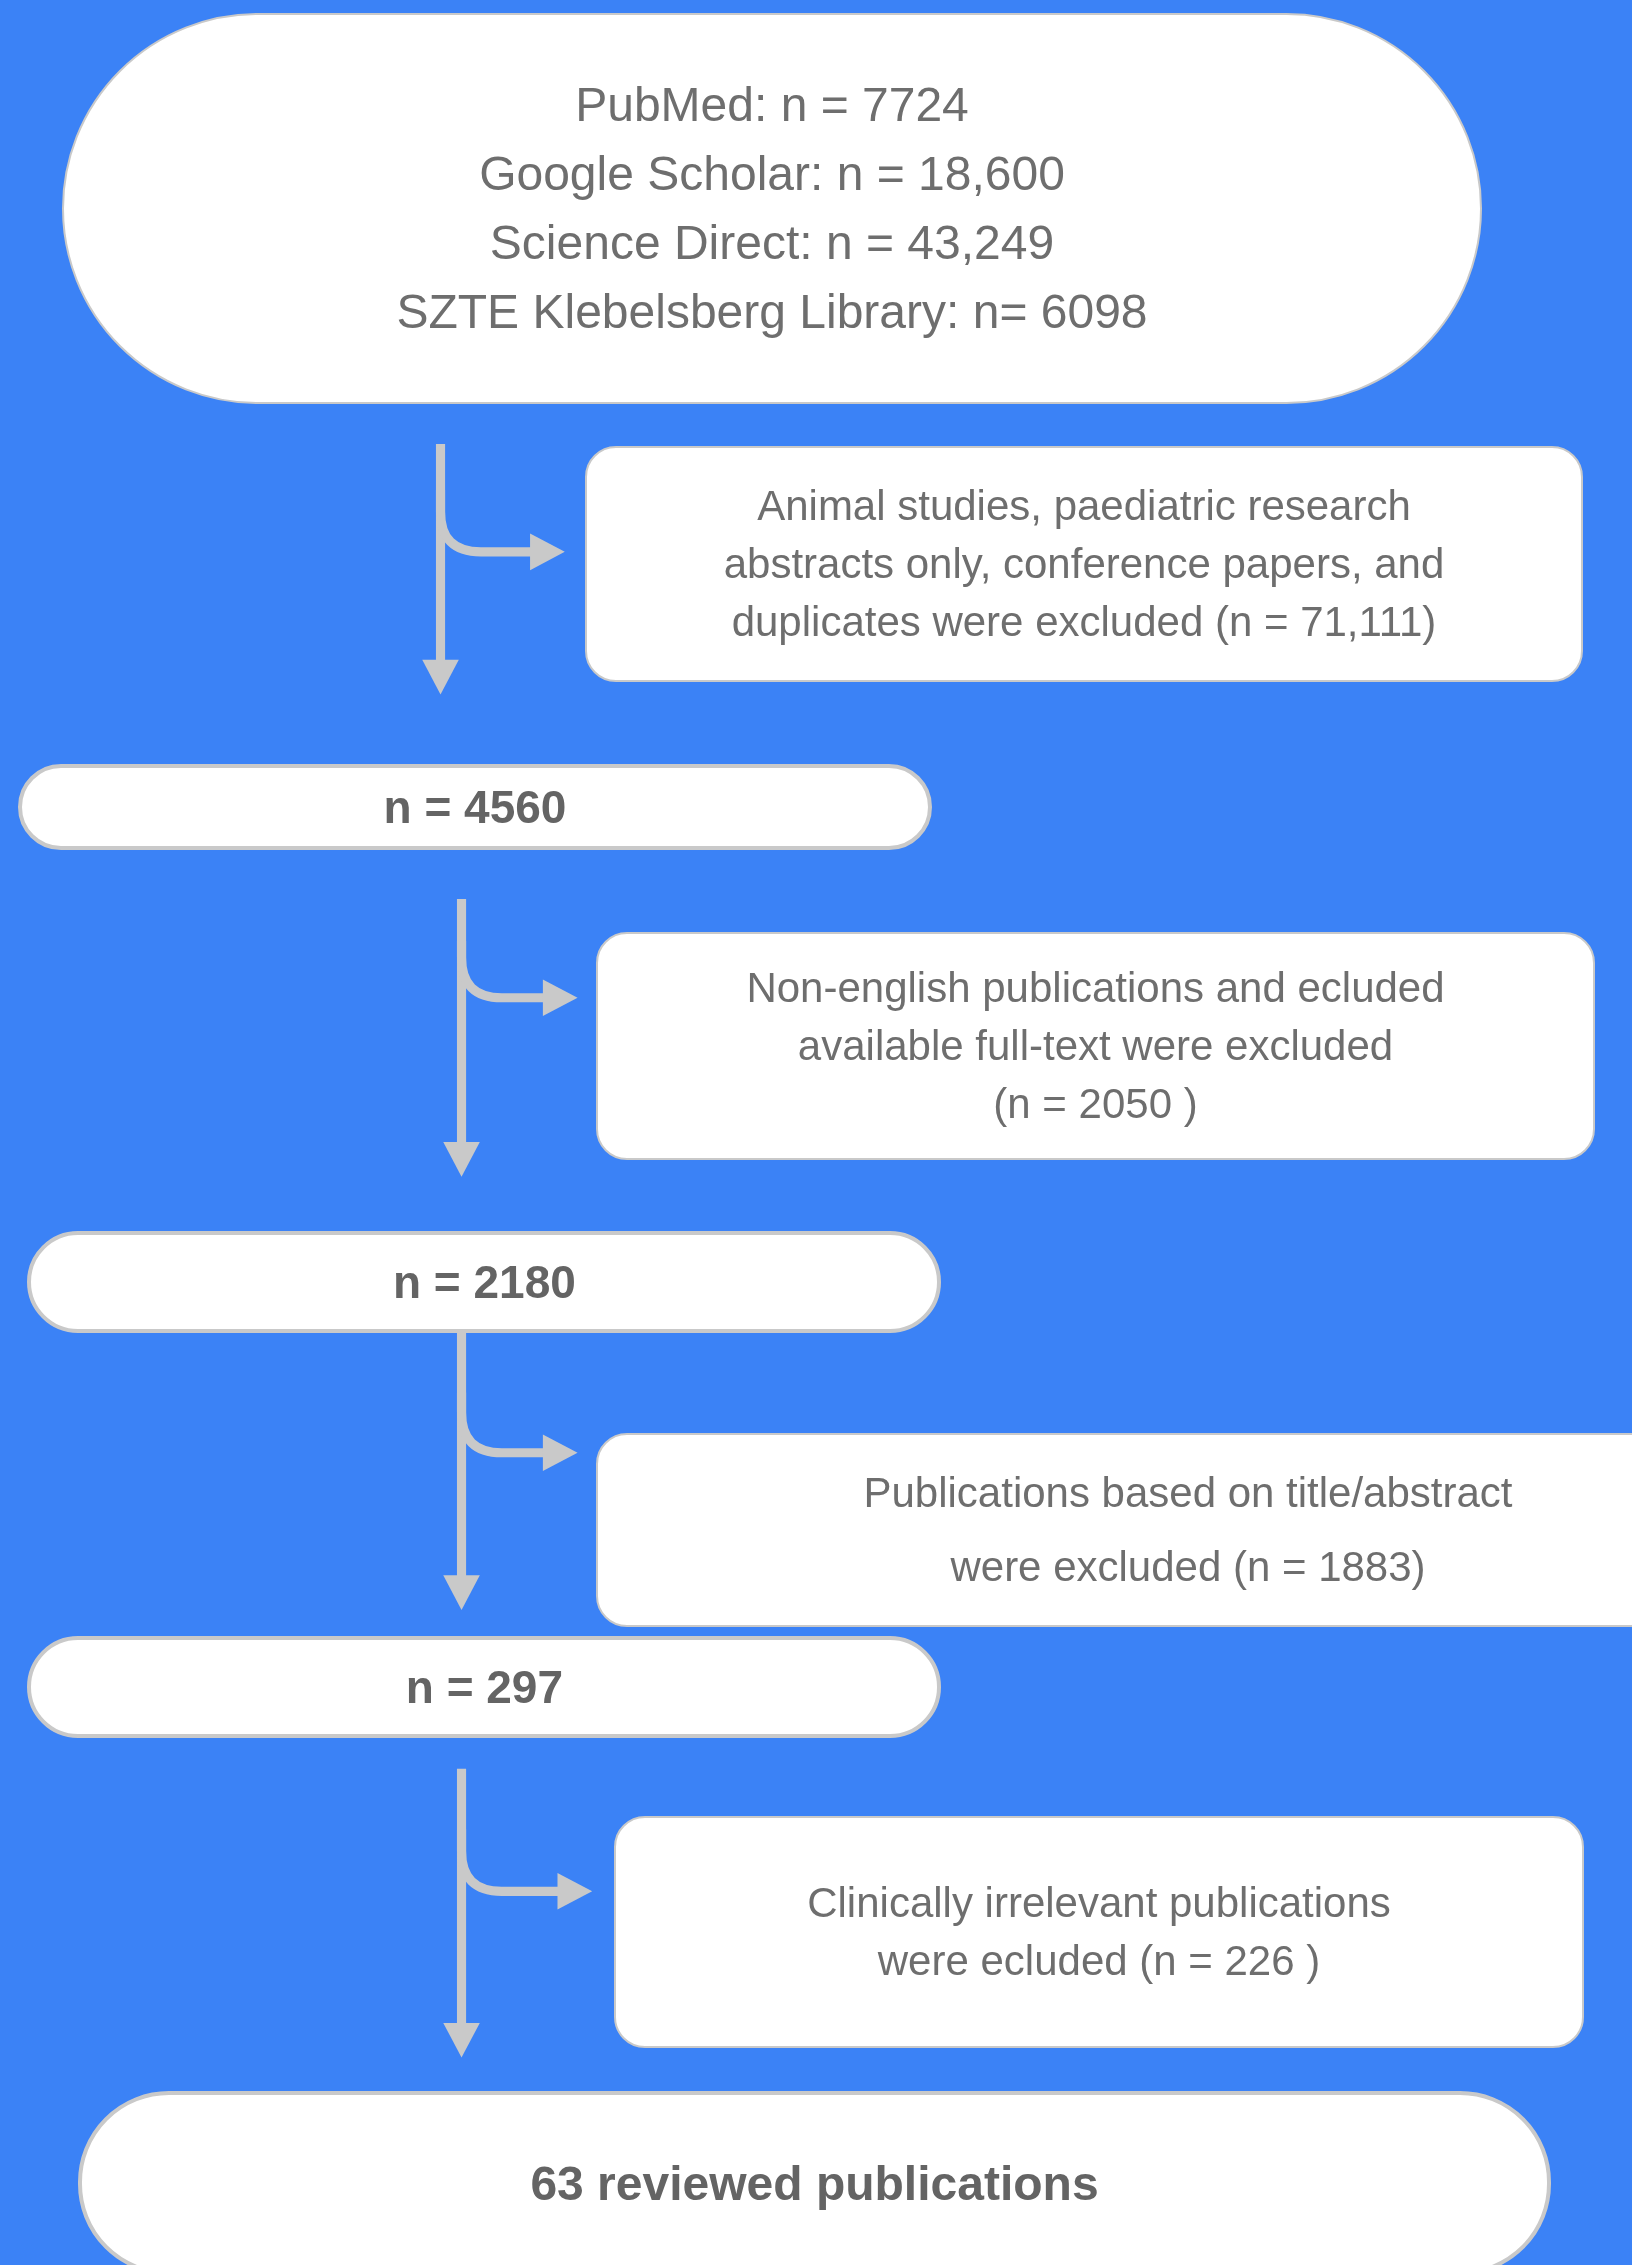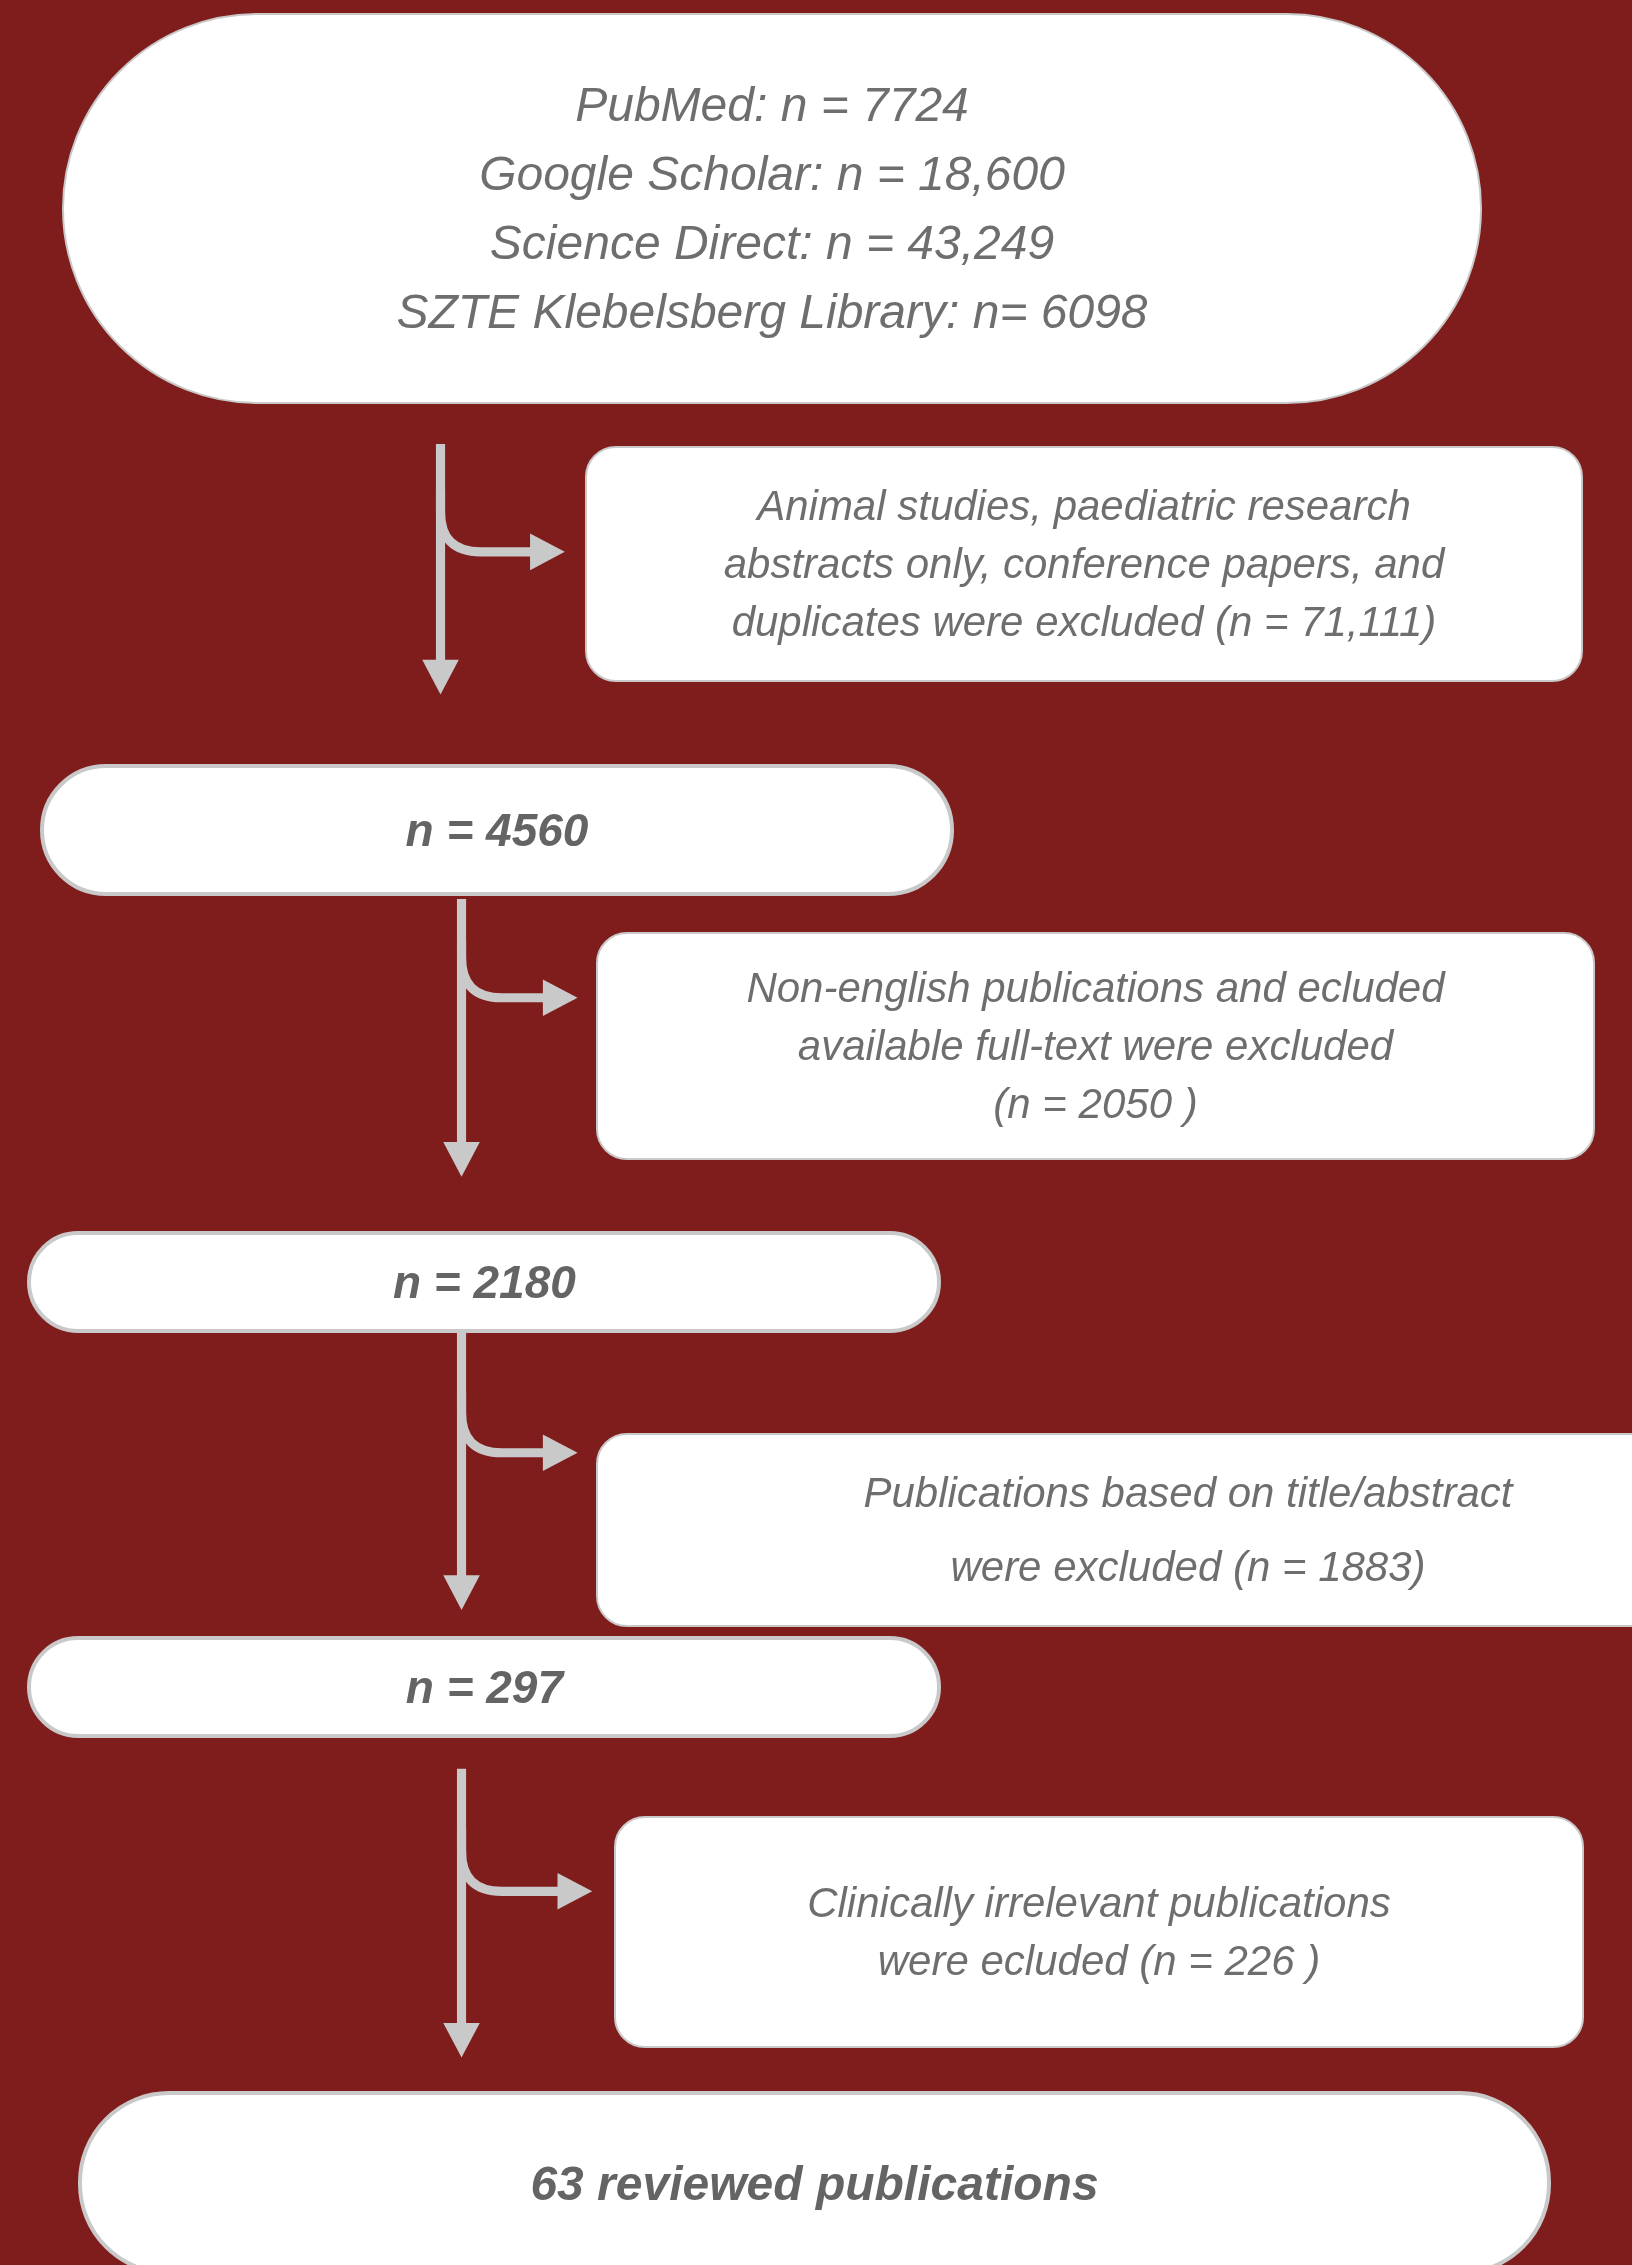--- a/index.html
+++ b/index.html
@@ -3,23 +3,22 @@
 <meta charset="utf-8">
 <style>
   * { margin: 0; padding: 0; box-sizing: border-box; }
   html, body { background: #ffffff; }
   body { font-family: "Liberation Sans", sans-serif; }
 
   .canvas {
     position: relative;
     width: 1633px;
     height: 2265px;
-    background: #7f1d1d;
+    background: #3b82f6;
     overflow: hidden;
-    font-style: italic;
   }
 
   .arrows {
     position: absolute;
     left: 0; top: 0;
     width: 1633px; height: 2265px;
     pointer-events: none;
   }
   .arrows path {
     fill: none;
@@ -64,21 +63,21 @@
   .excl-3 { left: 596px; top: 1433px; width: 1184px; height: 194px; gap: 16px; }
   .excl-4 { left: 614px; top: 1816px; width: 970px; height: 232px; }
 
   .pill {
     border-width: 4.6px;
     border-radius: 91px;
     font-weight: 700;
     font-size: 46px;
     color: #646464;
   }
-  .pill-1 { left: 40px; top: 764px;  width: 914px; height: 132px; }
+  .pill-1 { left: 18px; top: 764px;  width: 914px; height: 86px; }
   .pill-2 { left: 27.4px; top: 1199px; width: 914px; height: 102px; margin-top: 32px; }
   .pill-3 { left: 27.4px; top: 1636px; width: 914px; height: 102px; }
 
   .final {
     left: 78px; top: 2091px;
     width: 1473px; height: 184px;
     border-width: 4.6px;
     border-radius: 91px;
     font-weight: 700;
     font-size: 48px;

